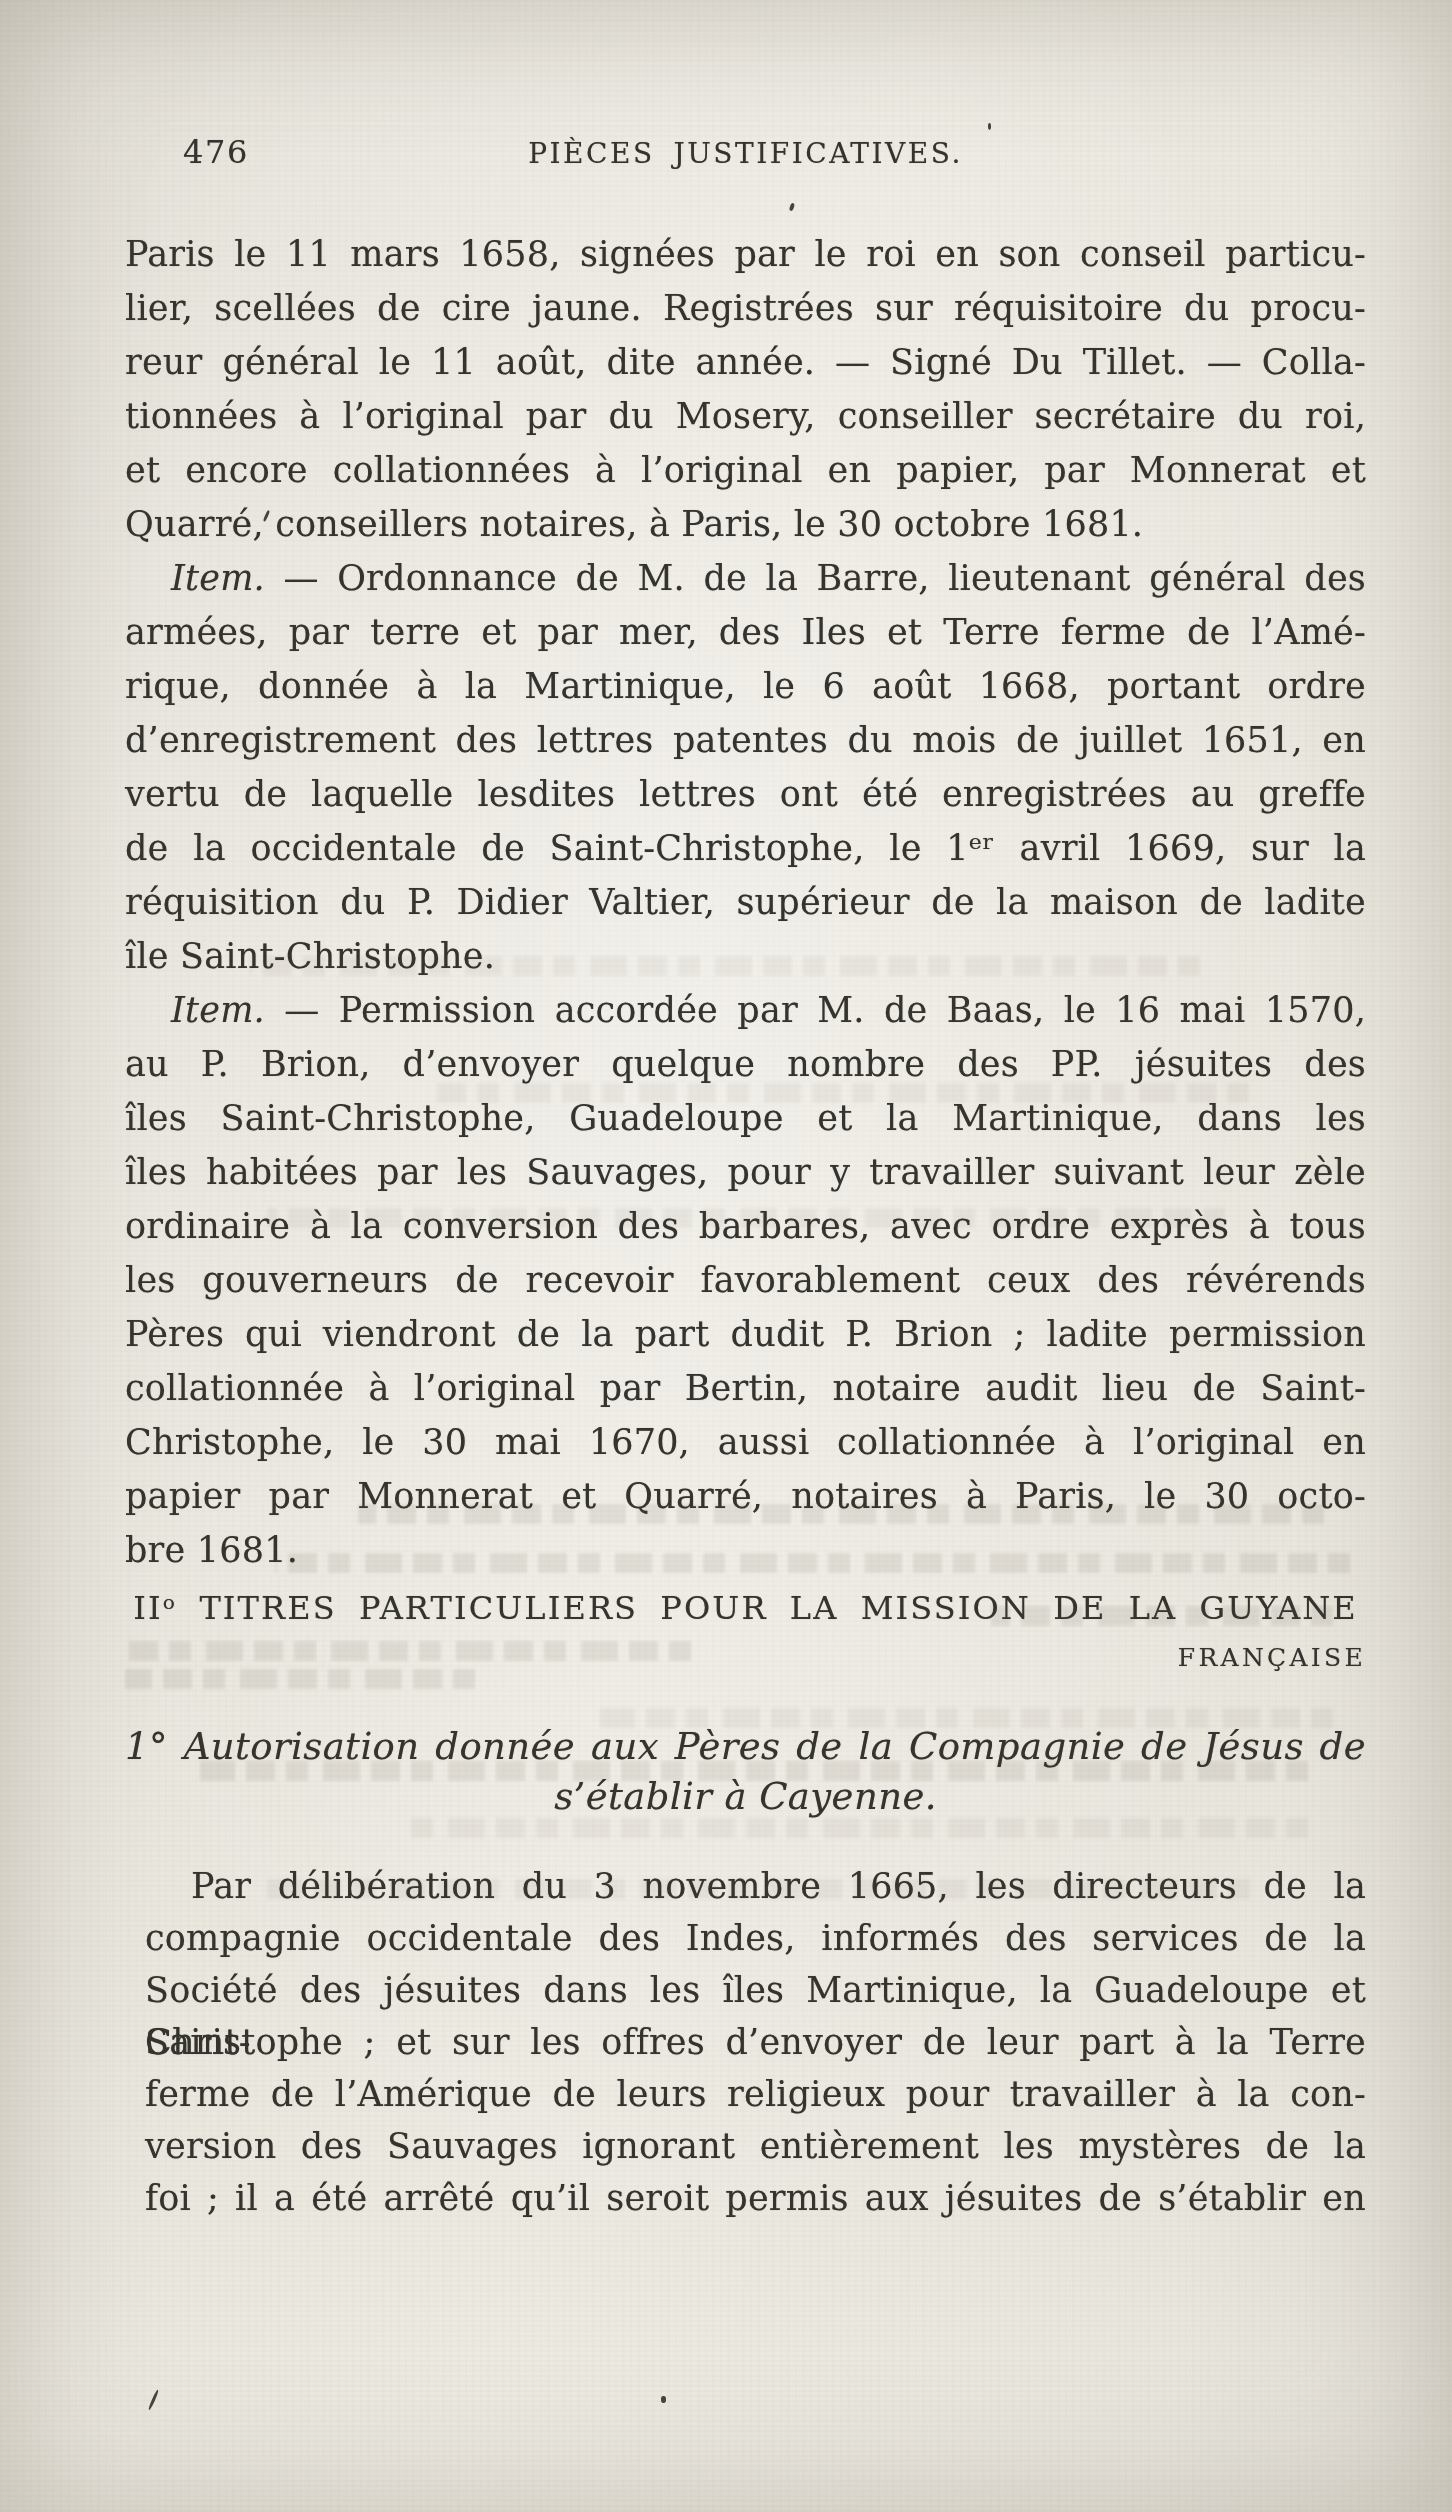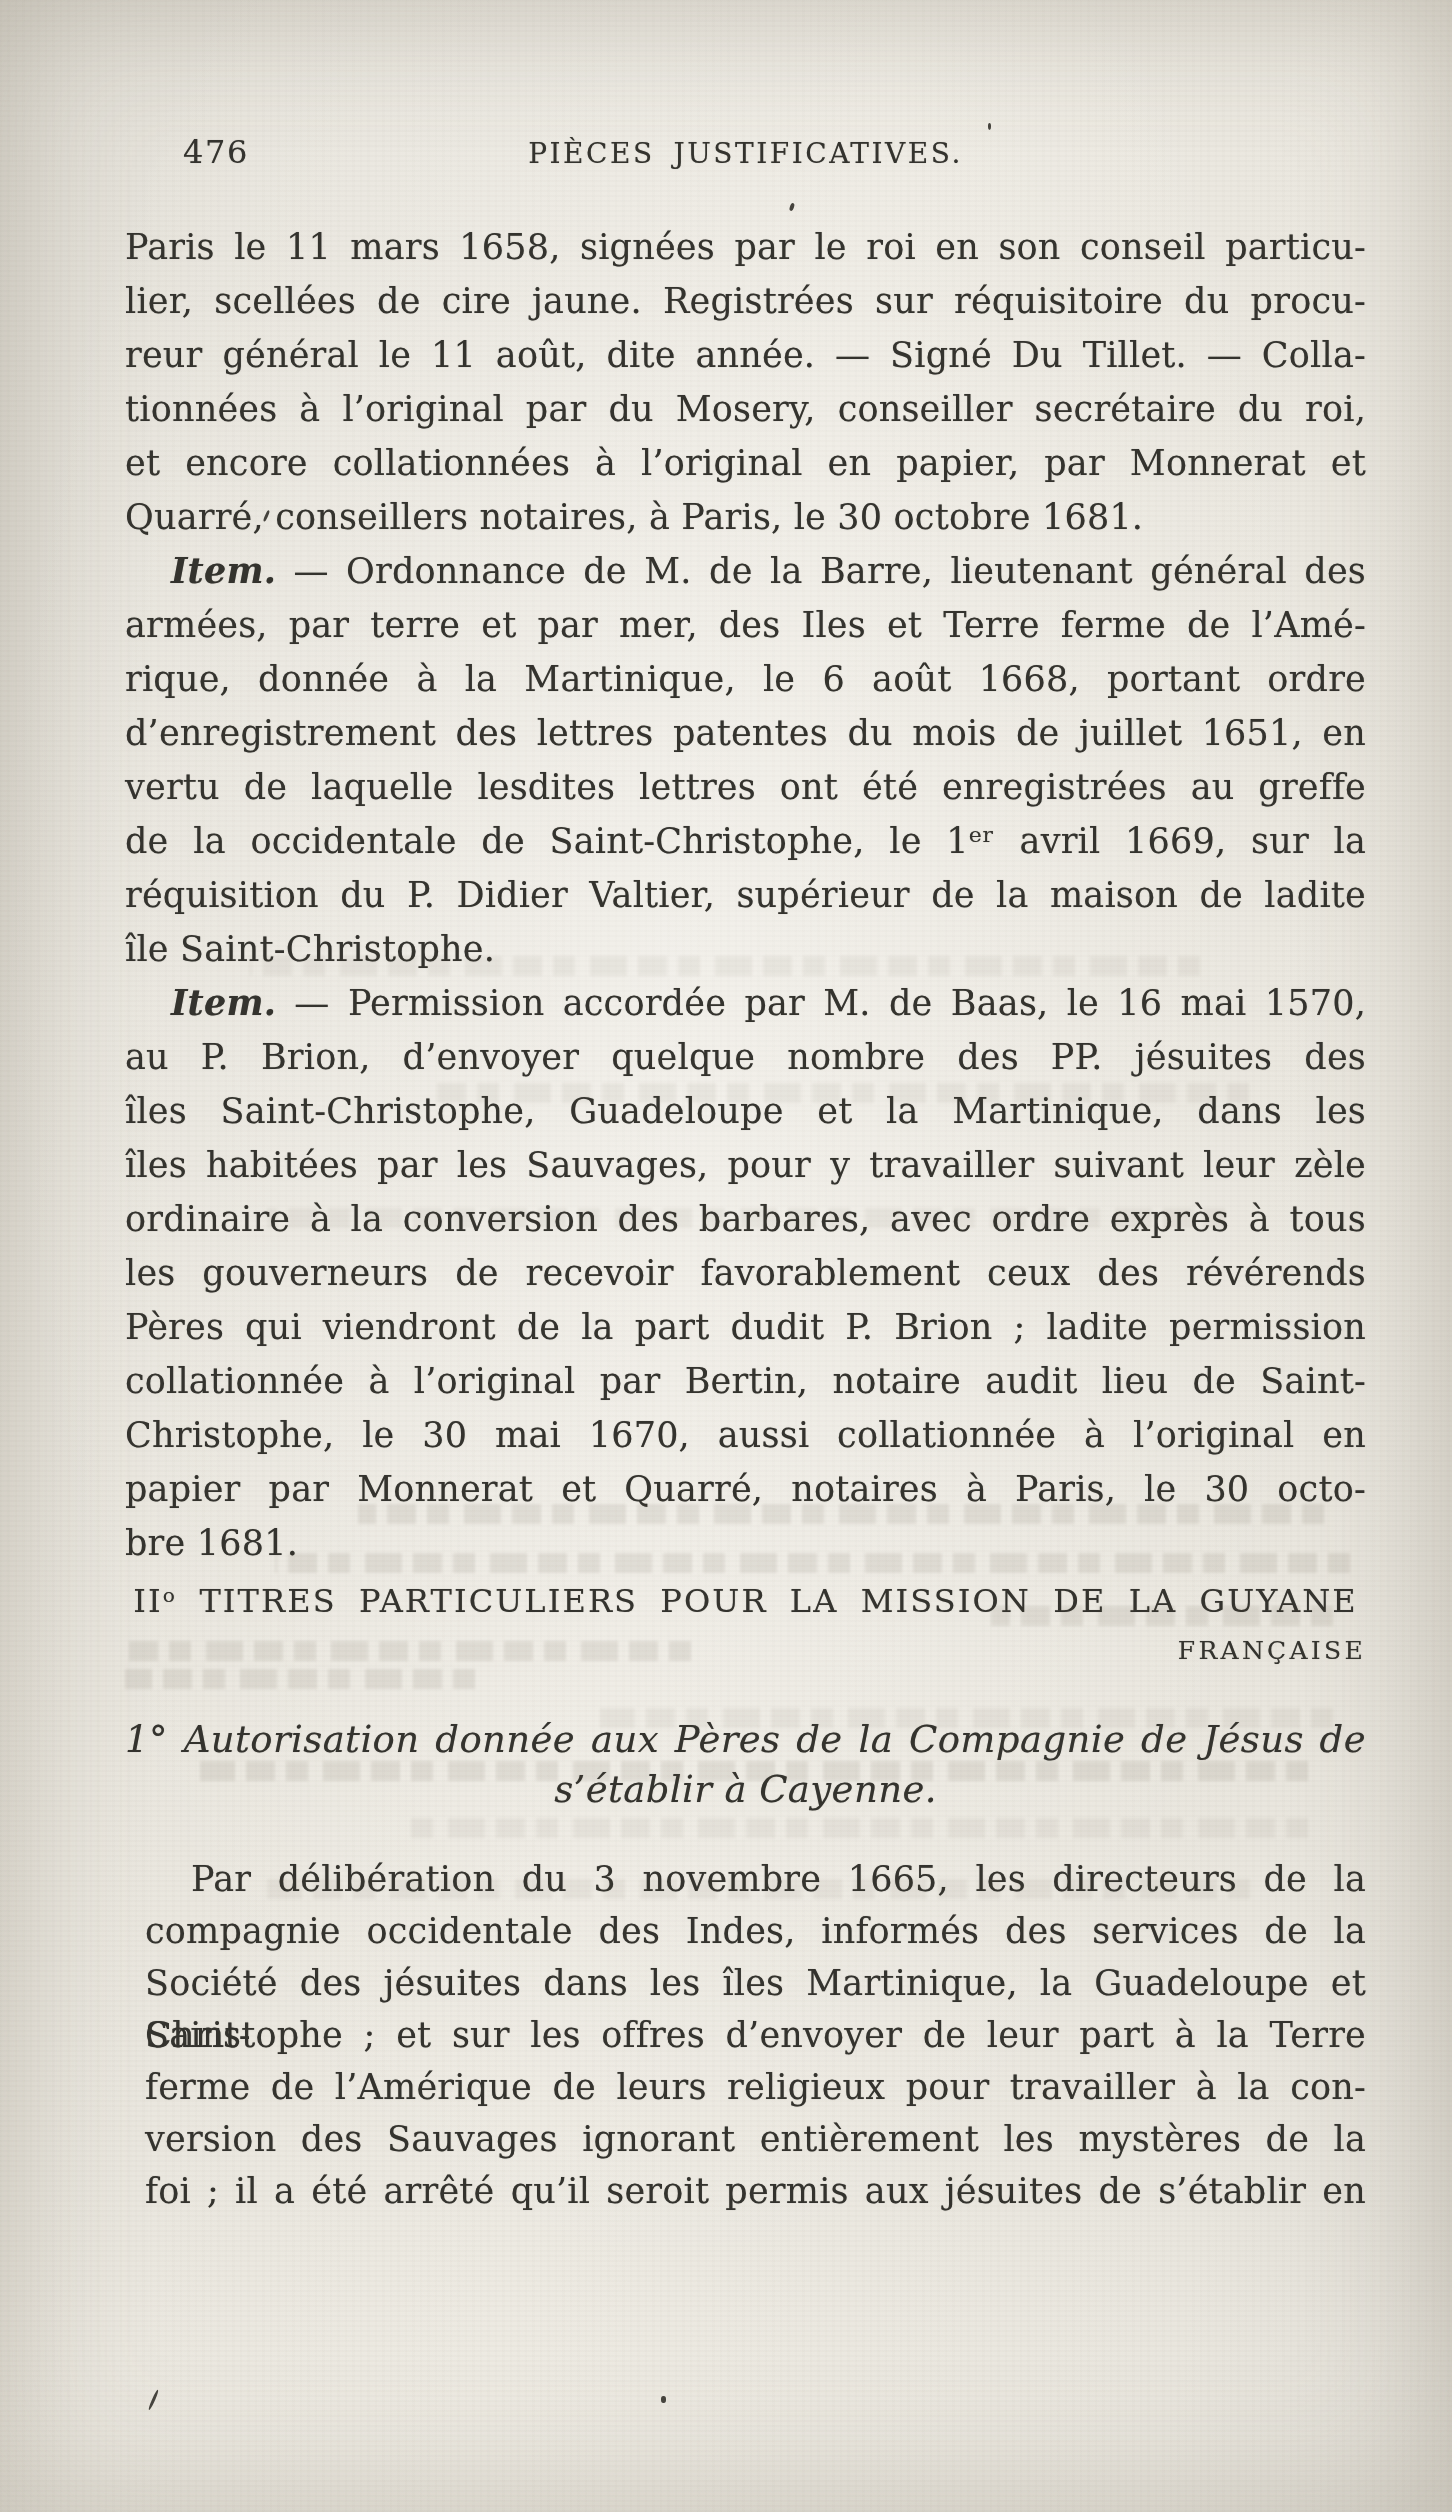--- a/index.html
+++ b/index.html
@@ -13,26 +13,26 @@
       radial-gradient(ellipse at 46% 38%, rgba(255,255,255,.30), rgba(255,255,255,0) 62%),
       repeating-linear-gradient(0deg, rgba(115,105,90,.028) 0 1.7px, rgba(0,0,0,0) 1.7px 5px),
       repeating-linear-gradient(90deg, rgba(115,105,90,.018) 0 2.5px, rgba(0,0,0,0) 2.5px 7.5px),
       linear-gradient(100deg,#e0ddd5 0%,#e8e5dd 14%,#edeae2 48%,#e9e6de 84%,#e1ded6 100%);
     box-shadow: inset 0 0 142px rgba(108,98,80,.30);
     text-shadow:0 0 0.8px rgba(52,50,45,.45);
   }
   .pagenum{position:absolute;left:183px;top:132px;font-size:32px;line-height:40px;letter-spacing:1.7px;}
   .runtitle{position:absolute;left:125px;top:135px;width:1241px;text-align:center;
     font-size:28px;line-height:38px;letter-spacing:2.5px;word-spacing:7.5px;}
-  .column{position:absolute;left:125px;top:220px;width:1241px;}
+  .column{position:absolute;left:125px;top:227px;width:1241px;}
   .line{font-size:35px;line-height:54px;height:54px;letter-spacing:0.2px;
     text-align:justify;text-align-last:justify;overflow:visible;}
   .p-indent{text-indent:46px;}
   .p-end{text-align-last:left;}
-  .it{font-style:italic;font-weight:bold;}
+  .it{font-style:italic;}
   .heading1{margin-top:11.7px;font-size:32px;line-height:38px;text-align:center;
     letter-spacing:2.1px;word-spacing:10px;}
   .heading2{margin-top:13.3px;font-size:25px;line-height:35px;text-align:right;letter-spacing:3.3px;}
   .sub{font-style:italic;font-size:37px;line-height:50px;letter-spacing:0.4px;}
   .sub1{margin-top:47px;text-align:justify;text-align-last:justify;}
   .sub2{text-align:center;}
   .block2{margin-top:38px;margin-left:20px;}
   .block2 .line{line-height:52px;height:52px;}
   .ghost{position:absolute;height:20px;opacity:.10;filter:blur(1.8px);
     transform:scaleX(-1);

